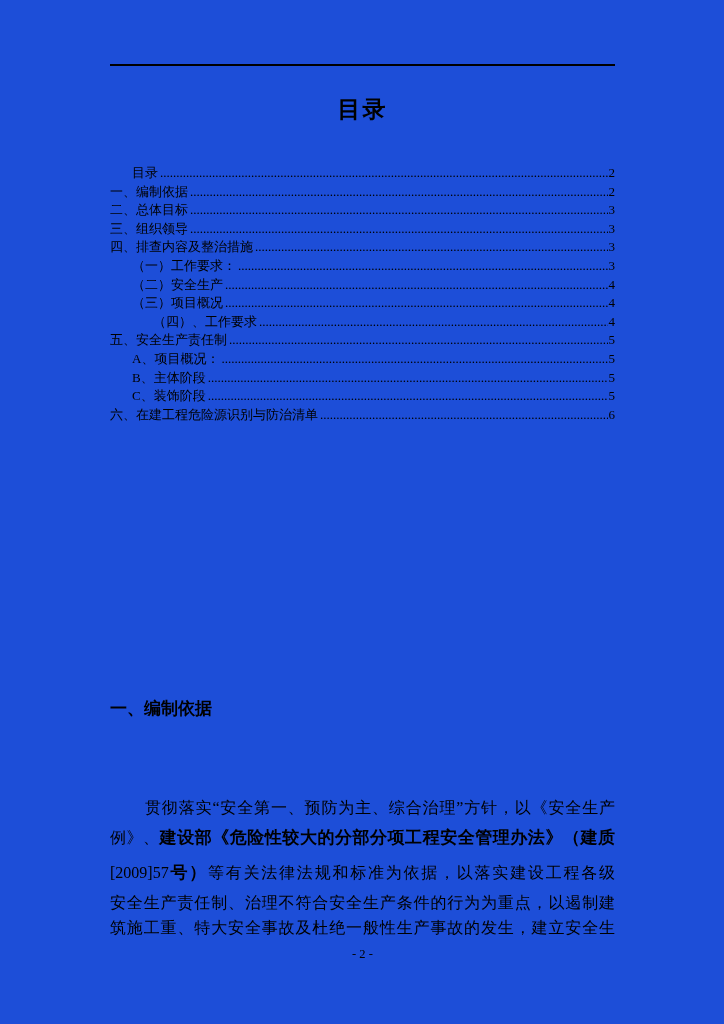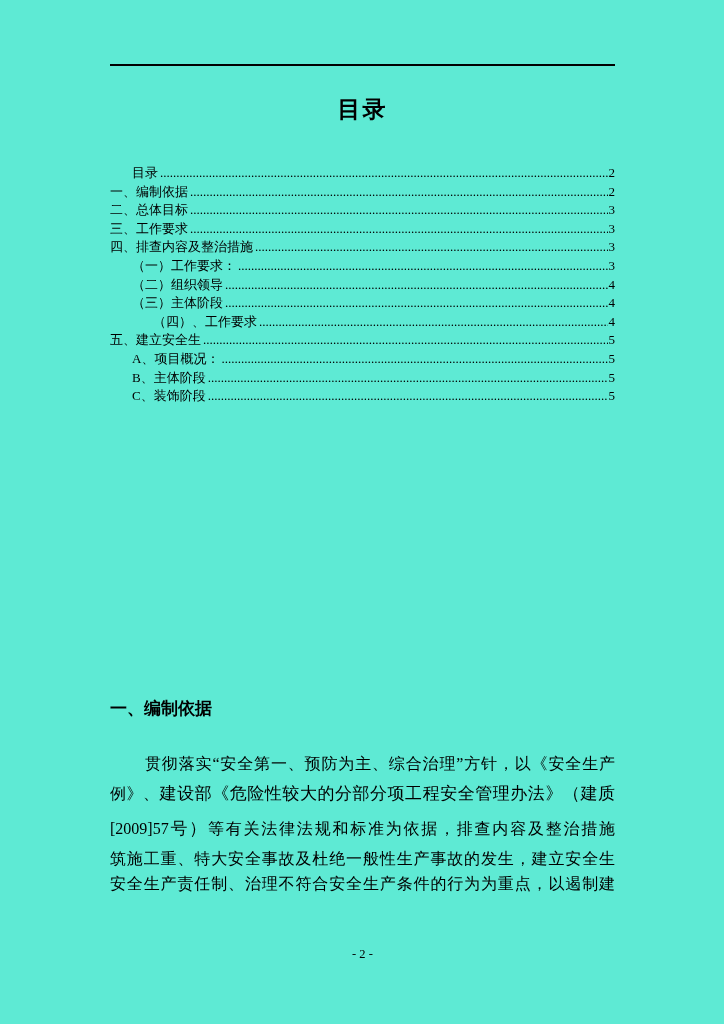--- a/index.html
+++ b/index.html
@@ -1,19 +1,19 @@
 <!DOCTYPE html>
 <html><head>
 <meta charset="utf-8">
 <style>
   html,body{margin:0;padding:0;background:#e8e8e8;}
   .page{
     position:relative;
     width:724px;height:1024px;
-    background:#5eead4;
+    background:#1d4ed8;
     color:#000000;
     font-family:"Liberation Serif","DejaVu Serif",serif;
     overflow:hidden;
   }
   .header-rule{
     position:absolute;left:110px;top:64px;width:505px;height:0;
     border-top:2px solid #000000;
   }
   .doc-title{
     position:absolute;left:110px;top:95px;width:505px;
@@ -41,34 +41,34 @@
   .toc-dots::after{
     content:"......................................................................................................................................................................................................................................................................";
   }
   .toc-page{white-space:nowrap;padding-left:1px;}
   .section-heading{
     position:absolute;left:110px;top:698px;width:505px;
     font-family:"Liberation Sans","DejaVu Sans",sans-serif;
     font-weight:bold;font-size:17px;line-height:22px;
   }
   .body-paragraph{
-    position:absolute;left:110px;top:751px;width:505px;
+    position:absolute;left:110px;top:795px;width:505px;
     font-size:16px;
   }
   .para-line{
     text-align:justify;
     text-align-last:justify;
     line-height:25px;
   }
   .para-line.tall{line-height:35px;}
   .para-line:first-child{text-indent:35px;}
   .run{font-family:"Liberation Serif","DejaVu Serif",serif;}
   .run-bold{
     font-family:"Liberation Sans","DejaVu Sans",sans-serif;
-    font-weight:normal;font-size:17px;
+    font-weight:bold;font-size:17px;
   }
   .footer{
     position:absolute;left:110px;top:946px;width:505px;
     text-align:center;font-size:12.5px;line-height:16px;
   }
 </style>
 </head>
 <body>
 
 <div class="page">
@@ -86,75 +86,80 @@
         <span class="toc-label">一、编制依据</span>
         <span class="toc-dots"></span>
         <span class="toc-page">2</span>
       </div>
       <div class="toc-row indent-0">
         <span class="toc-label">二、总体目标</span>
         <span class="toc-dots"></span>
         <span class="toc-page">3</span>
       </div>
       <div class="toc-row indent-0">
-        <span class="toc-label">三、工作要求</span>
+        <span class="toc-label">三、组织领导</span>
         <span class="toc-dots"></span>
         <span class="toc-page">3</span>
       </div>
       <div class="toc-row indent-0">
         <span class="toc-label">四、排查内容及整治措施</span>
         <span class="toc-dots"></span>
         <span class="toc-page">3</span>
       </div>
       <div class="toc-row indent-1">
         <span class="toc-label">（一）工作要求：</span>
         <span class="toc-dots"></span>
         <span class="toc-page">3</span>
       </div>
       <div class="toc-row indent-1">
-        <span class="toc-label">（二）组织领导</span>
+        <span class="toc-label">（二）安全生产</span>
         <span class="toc-dots"></span>
         <span class="toc-page">4</span>
       </div>
       <div class="toc-row indent-1">
-        <span class="toc-label">（三）主体阶段</span>
+        <span class="toc-label">（三）项目概况</span>
         <span class="toc-dots"></span>
         <span class="toc-page">4</span>
       </div>
       <div class="toc-row indent-2">
         <span class="toc-label">（四）、工作要求</span>
         <span class="toc-dots"></span>
         <span class="toc-page">4</span>
       </div>
       <div class="toc-row indent-0">
-        <span class="toc-label">五、建立安全生</span>
+        <span class="toc-label">五、安全生产责任制</span>
         <span class="toc-dots"></span>
         <span class="toc-page">5</span>
       </div>
       <div class="toc-row indent-1">
         <span class="toc-label">A、项目概况：</span>
         <span class="toc-dots"></span>
         <span class="toc-page">5</span>
       </div>
       <div class="toc-row indent-1">
         <span class="toc-label">B、主体阶段</span>
         <span class="toc-dots"></span>
         <span class="toc-page">5</span>
       </div>
       <div class="toc-row indent-1">
         <span class="toc-label">C、装饰阶段</span>
         <span class="toc-dots"></span>
         <span class="toc-page">5</span>
       </div>
+      <div class="toc-row indent-0">
+        <span class="toc-label">六、在建工程危险源识别与防治清单</span>
+        <span class="toc-dots"></span>
+        <span class="toc-page">6</span>
+      </div>
     </div>
 
   <div class="section-heading">一、编制依据</div>
 
   <div class="body-paragraph">
       <div class="para-line"><span class="run">贯彻落实“安全第一、预防为主、综合治理”方针，以《安全生产</span></div>
       <div class="para-line tall"><span class="run">例》、</span><span class="run-bold">建设部《危险性较大的分部分项工程安全管理办法》（建质</span></div>
-      <div class="para-line tall"><span class="run">[2009]57</span><span class="run-bold">号）</span><span class="run">等有关法律法规和标准为依据，排查内容及整治措施</span></div>
+      <div class="para-line tall"><span class="run">[2009]57</span><span class="run-bold">号）</span><span class="run">等有关法律法规和标准为依据，以落实建设工程各级</span></div>
+      <div class="para-line"><span class="run">安全生产责任制、治理不符合安全生产条件的行为为重点，以遏制建</span></div>
       <div class="para-line"><span class="run">筑施工重、特大安全事故及杜绝一般性生产事故的发生，建立安全生</span></div>
-      <div class="para-line"><span class="run">安全生产责任制、治理不符合安全生产条件的行为为重点，以遏制建</span></div>
     </div>
 
   <div class="footer">- 2 -</div>
 </div>
 
 </body></html>

